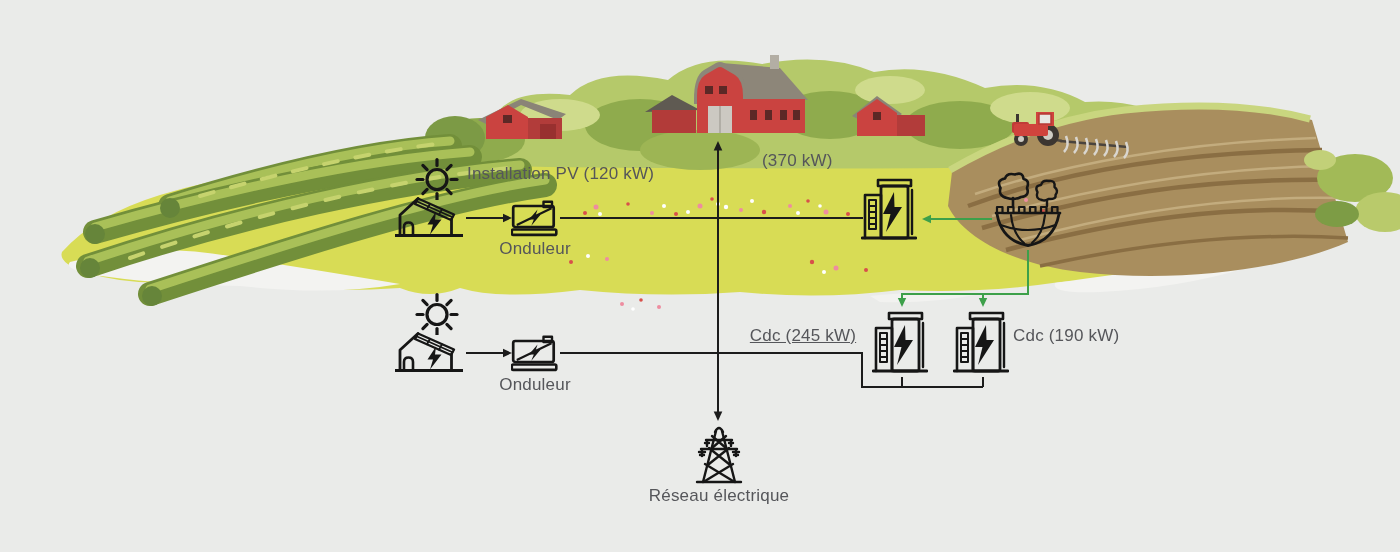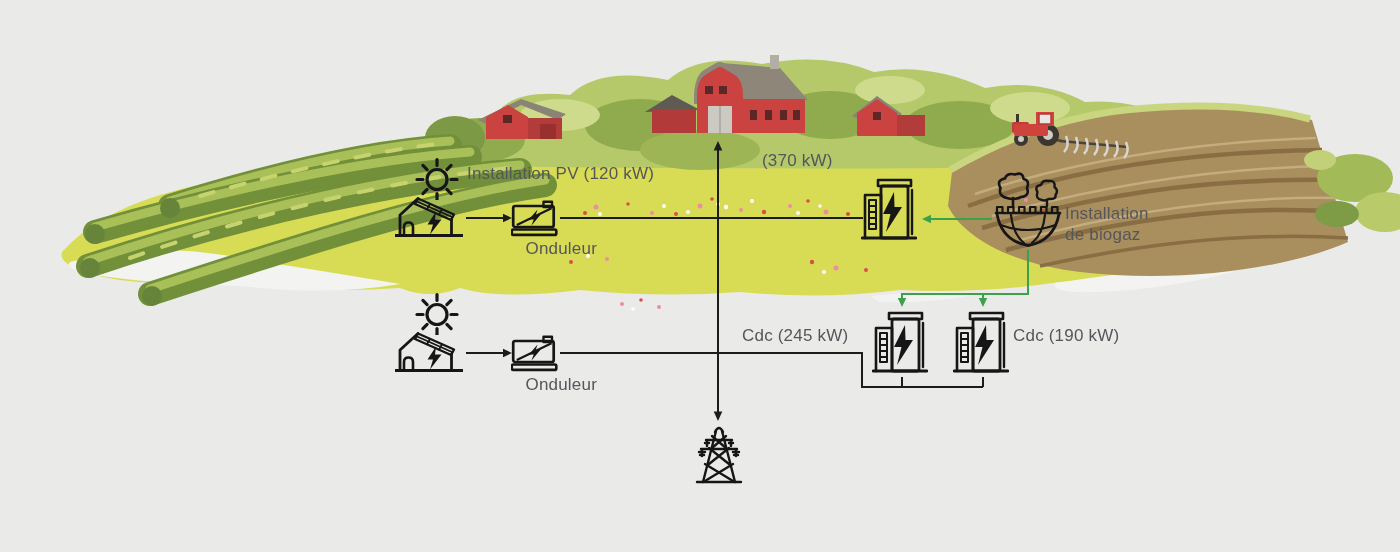--- a/index.html
+++ b/index.html
@@ -3,22 +3,22 @@
 <meta charset="utf-8">
 <style>
   html,body{margin:0;padding:0;background:#eaebe9;}
   .stage{position:relative;width:1400px;height:552px;background:#84cc16;
          font-family:"Liberation Sans",sans-serif;overflow:hidden;}
   .layer{position:absolute;left:0;top:0;width:1400px;height:552px;}
   .icon{position:absolute;}
   .icon svg{display:block;width:100%;height:100%;overflow:visible;}
   .lbl{position:absolute;font-size:17px;color:#55565a;letter-spacing:.2px;
        white-space:nowrap;line-height:21px;}
-  .lbl.center{text-align:right;}
-  .lbl.right{text-align:left;}
+  .lbl.center{text-align:center;}
+  .lbl.right{text-align:center;text-decoration:underline;}
 </style>
 </head>
 <body>
 
 <svg width="0" height="0" style="position:absolute">
   <defs>
     <symbol id="sym-sun" viewBox="0 0 56 44">
       <g stroke="#161616" stroke-width="3.2" fill="none" stroke-linecap="round">
         <circle cx="29" cy="23.5" r="10"></circle>
         <line x1="43" y1="23.5" x2="49" y2="23.5"></line>
@@ -353,23 +353,20 @@
       </svg>
     </div>
 
   <div class="lbl" style="left:467px;top:163px">Installation PV (120 kW)</div>
   <div class="lbl center" style="left:473px;top:238px;width:124px">Onduleur</div>
 
   <div class="lbl" style="left:762px;top:150px">
     <div>(370 kW)</div>
   </div>
 
-  <div class="lbl" style="left:1065px;top:203px">
-    <div>Installation</div>
-    <div>de biogaz</div>
-  </div>
 
   <div class="lbl center" style="left:473px;top:374px;width:124px">Onduleur</div>
 
   <div class="lbl right" style="left:742px;top:325px;width:122px">Cdc (245 kW)</div>
   <div class="lbl" style="left:1013px;top:325px">Cdc (190 kW)</div>
 
+  <div class="lbl center" style="left:636px;top:485px;width:166px">Réseau électrique</div>
 </div>
 
 </body></html>

